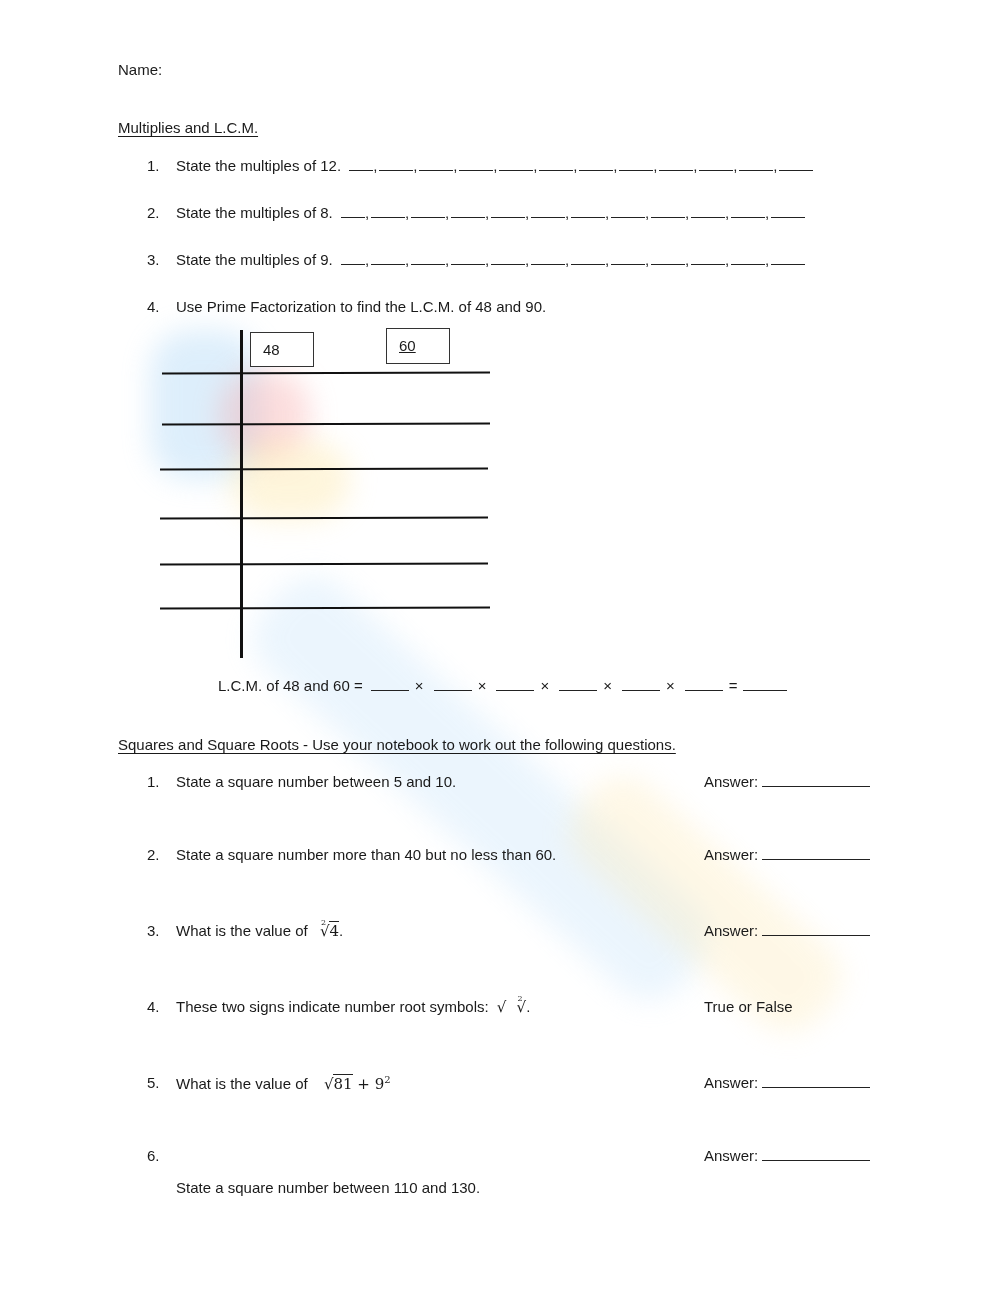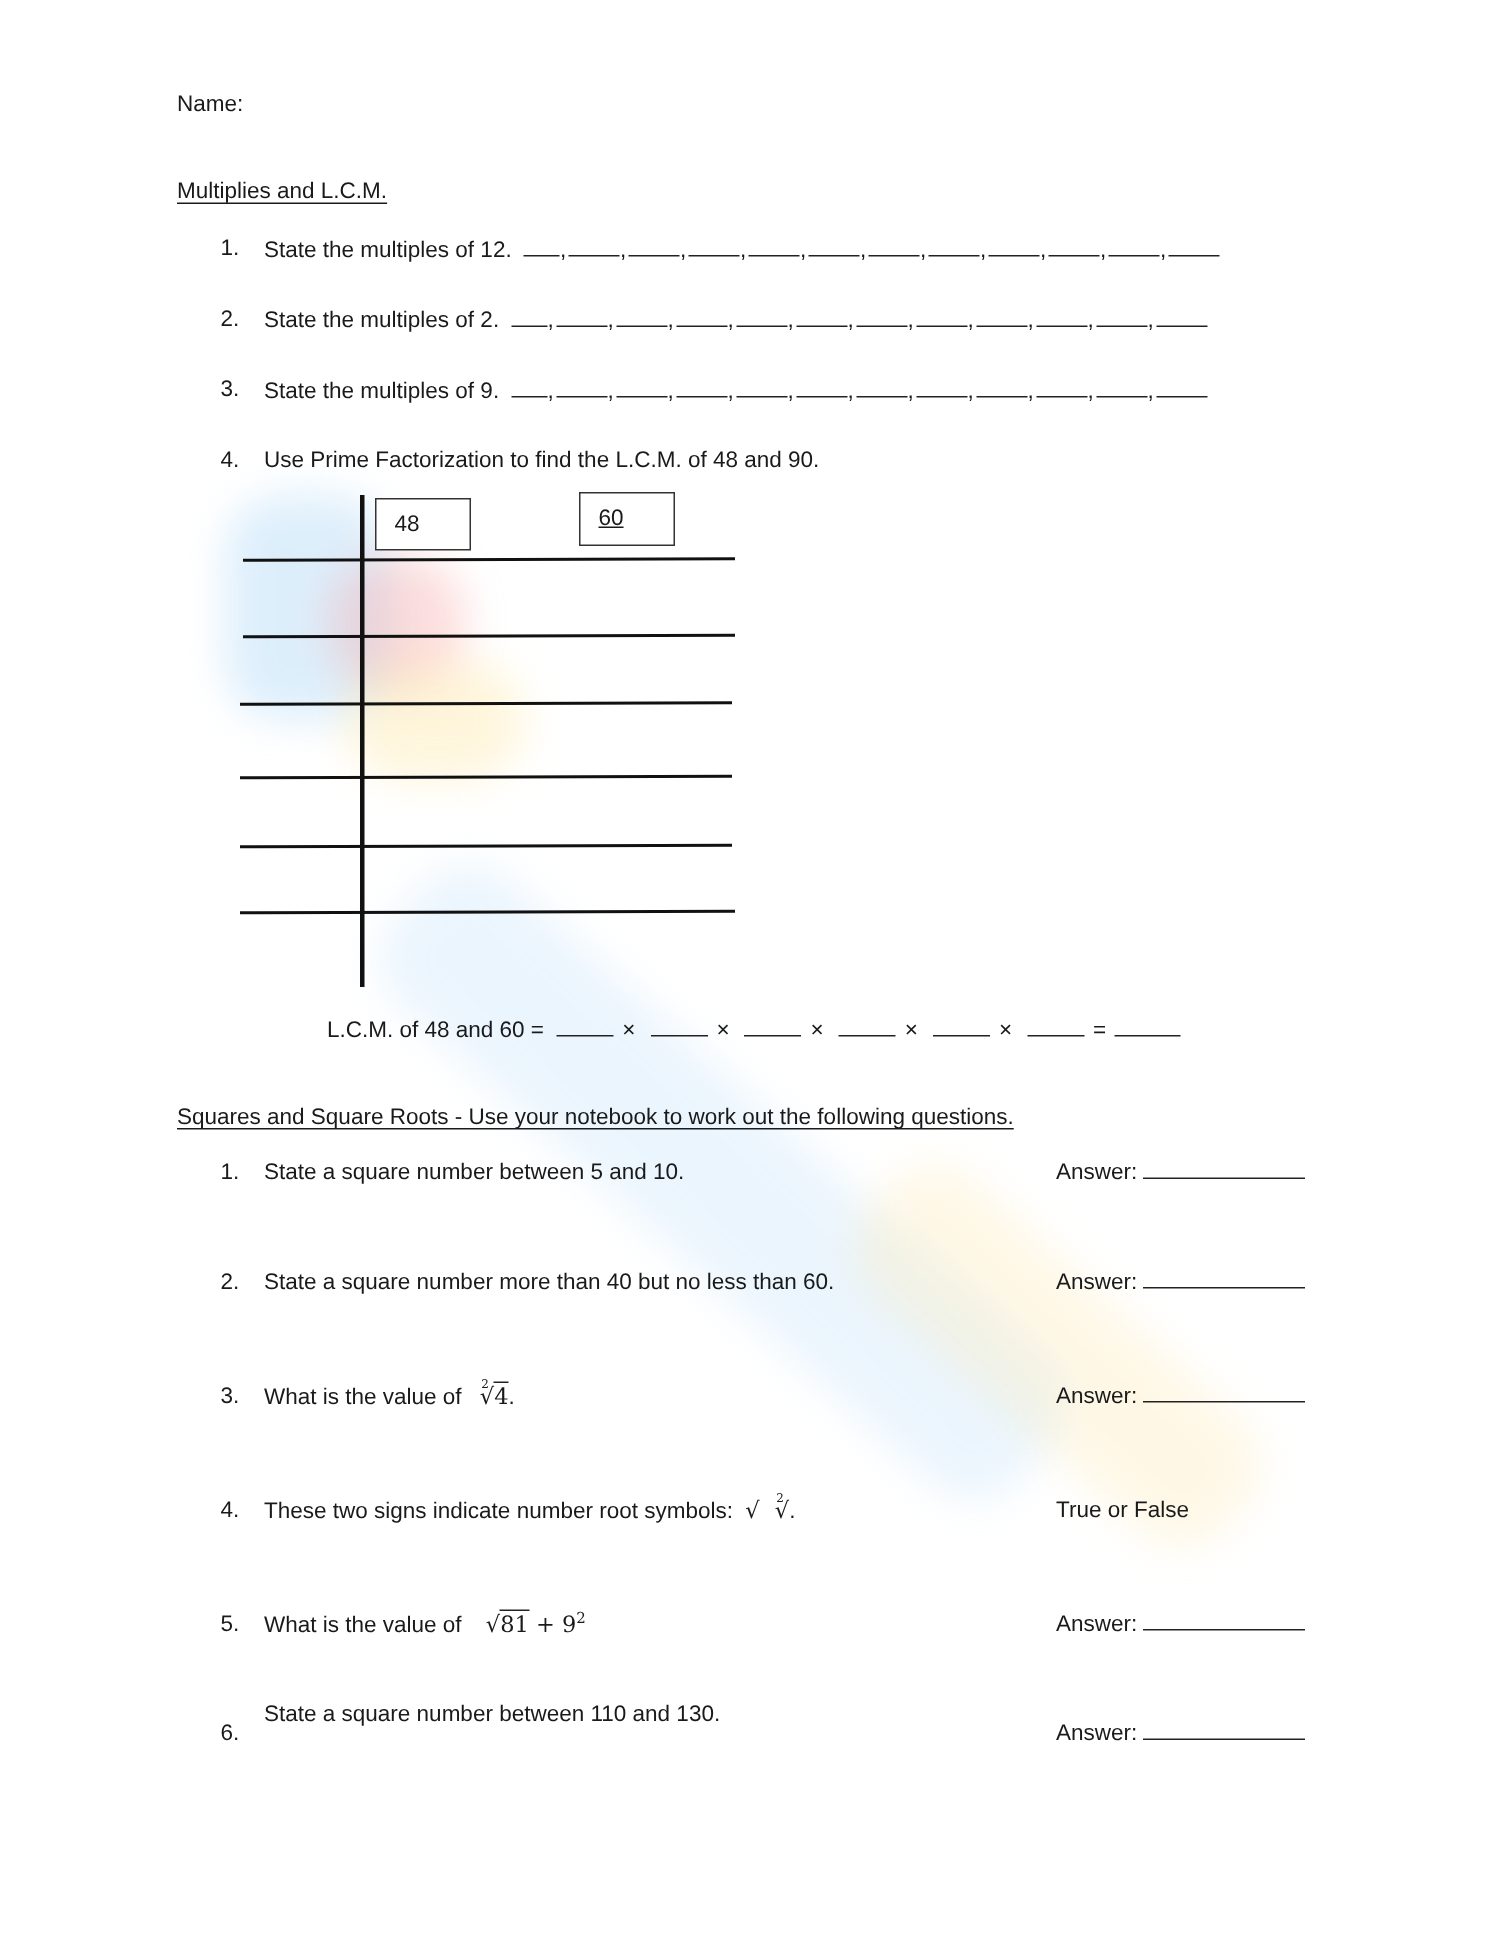--- a/index.html
+++ b/index.html
@@ -47,21 +47,21 @@
   <span class="num" style="top:157px;">1.</span>
   <span class="qtext" style="top:157px;">
     <span>State the multiples of 12.</span>
     <span class="blanks" style="margin-left: 4px;"><span class="blank" style="width: 24px;"></span><span class="comma">,</span><span class="blank" style="width: 34px;"></span><span class="comma">,</span><span class="blank" style="width: 34px;"></span><span class="comma">,</span><span class="blank" style="width: 34px;"></span><span class="comma">,</span><span class="blank" style="width: 34px;"></span><span class="comma">,</span><span class="blank" style="width: 34px;"></span><span class="comma">,</span><span class="blank" style="width: 34px;"></span><span class="comma">,</span><span class="blank" style="width: 34px;"></span><span class="comma">,</span><span class="blank" style="width: 34px;"></span><span class="comma">,</span><span class="blank" style="width: 34px;"></span><span class="comma">,</span><span class="blank" style="width: 34px;"></span><span class="comma">,</span><span class="blank" style="width: 34px;"></span></span>
   </span>
 </div>
 
 <div>
   <span class="num" style="top:204px;">2.</span>
   <span class="qtext" style="top:204px;">
-    <span>State the multiples of 2.</span>
+    <span>State the multiples of 8.</span>
     <span class="blanks" style="margin-left: 4px;"><span class="blank" style="width: 24px;"></span><span class="comma">,</span><span class="blank" style="width: 34px;"></span><span class="comma">,</span><span class="blank" style="width: 34px;"></span><span class="comma">,</span><span class="blank" style="width: 34px;"></span><span class="comma">,</span><span class="blank" style="width: 34px;"></span><span class="comma">,</span><span class="blank" style="width: 34px;"></span><span class="comma">,</span><span class="blank" style="width: 34px;"></span><span class="comma">,</span><span class="blank" style="width: 34px;"></span><span class="comma">,</span><span class="blank" style="width: 34px;"></span><span class="comma">,</span><span class="blank" style="width: 34px;"></span><span class="comma">,</span><span class="blank" style="width: 34px;"></span><span class="comma">,</span><span class="blank" style="width: 34px;"></span></span>
   </span>
 </div>
 
 <div>
   <span class="num" style="top:251px;">3.</span>
   <span class="qtext" style="top:251px;">
     <span>State the multiples of 9.</span>
     <span class="blanks" style="margin-left: 4px;"><span class="blank" style="width: 24px;"></span><span class="comma">,</span><span class="blank" style="width: 34px;"></span><span class="comma">,</span><span class="blank" style="width: 34px;"></span><span class="comma">,</span><span class="blank" style="width: 34px;"></span><span class="comma">,</span><span class="blank" style="width: 34px;"></span><span class="comma">,</span><span class="blank" style="width: 34px;"></span><span class="comma">,</span><span class="blank" style="width: 34px;"></span><span class="comma">,</span><span class="blank" style="width: 34px;"></span><span class="comma">,</span><span class="blank" style="width: 34px;"></span><span class="comma">,</span><span class="blank" style="width: 34px;"></span><span class="comma">,</span><span class="blank" style="width: 34px;"></span><span class="comma">,</span><span class="blank" style="width: 34px;"></span></span>
   </span>
@@ -130,21 +130,21 @@
   <span class="num" style="top:1074px;">5.</span>
   <span class="qtext" style="top:1074px;">
     <span>What is the value of</span>
     <span class="math" style="margin-left:12px;">√<span class="overline">81</span> <span>+ 9</span><sup style="font-size:10px;">2</sup></span>
   </span>
   <span class="ans" style="top:1074px;"><span>Answer:</span><span class="line"></span></span>
 </div>
 
 <div>
   <span class="num" style="top:1147px;">6.</span>
-  <span class="qtext" style="top:1134px;">State a square number between 110 and 130.</span>
+  <span class="qtext" style="top:1179px;">State a square number between 110 and 130.</span>
   <span class="ans" style="top:1147px;"><span>Answer:</span><span class="line"></span></span>
 </div>
 
 <div class="logo">
   <span class="logo-w">
     <svg width="36" height="26" viewBox="0 0 36 26">
       <polyline points="2,4 10,22 18,8" fill="none" stroke="#2b8fd6" stroke-width="5" stroke-linecap="round" stroke-linejoin="round"></polyline>
       <polyline points="18,8 26,22 34,4" fill="none" stroke="#ef4a4a" stroke-width="5" stroke-linecap="round" stroke-linejoin="round"></polyline>
       <line x1="14" y1="14" x2="18" y2="8" stroke="#f0b440" stroke-width="5" stroke-linecap="round"></line>
     </svg>

